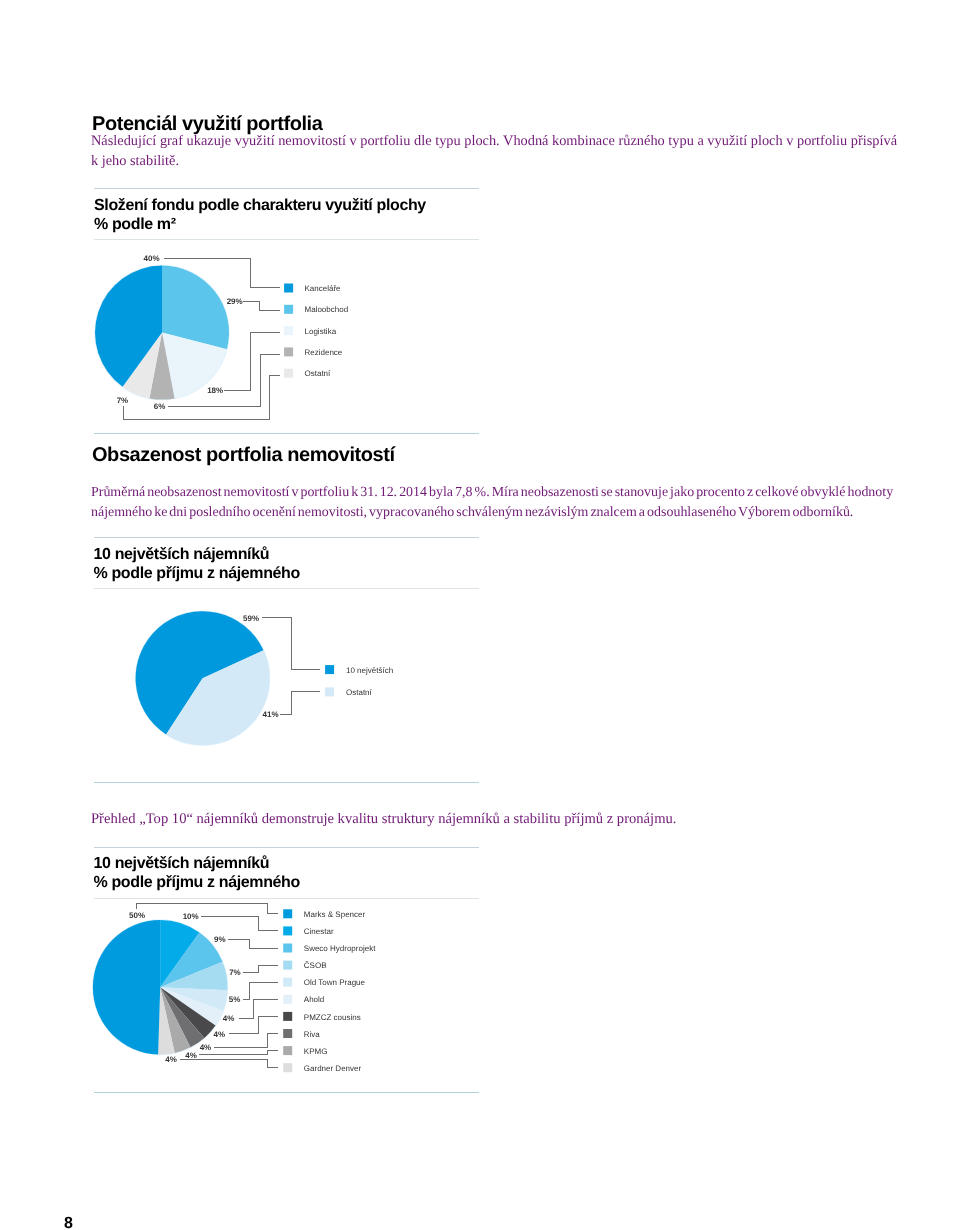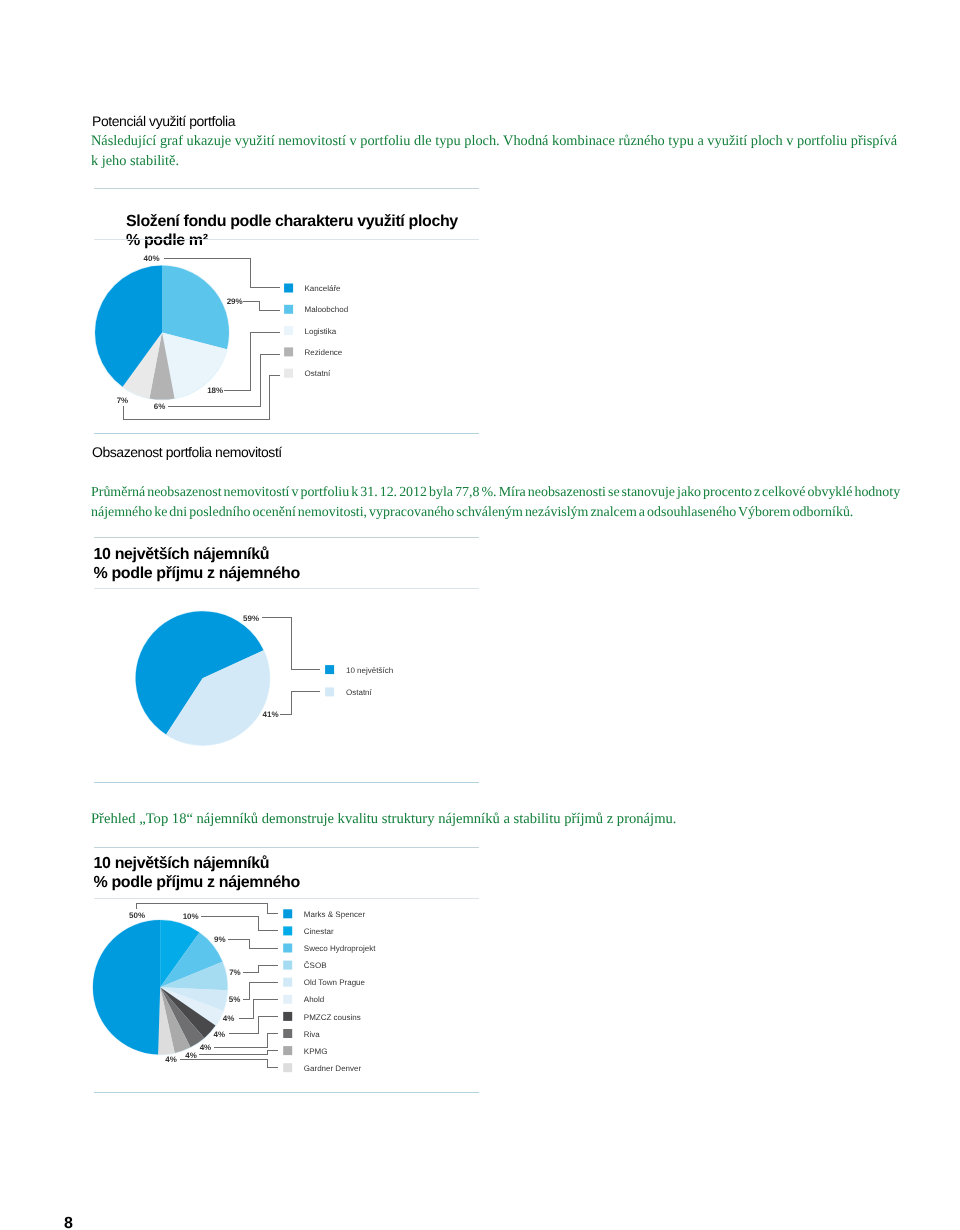--- a/index.html
+++ b/index.html
@@ -1,39 +1,39 @@
 <!DOCTYPE html>
 <html><head>
 <meta charset="utf-8">
 <style>
   html,body{margin:0;padding:0;background:#ffffff;}
   body{width:960px;height:1230px;font-family:"Liberation Sans",sans-serif;-webkit-font-smoothing:antialiased;text-rendering:geometricPrecision;}
   .page{position:relative;width:960px;height:1230px;overflow:hidden;background:#fff;}
-  .sec-head{position:absolute;font-family:"Liberation Sans",sans-serif;font-size:14px;letter-spacing:-0.44px;color:#000;white-space:nowrap;}
-  .body-par{position:absolute;font-family:"Liberation Serif",serif;font-size:14.35px;color:#15803d;line-height:20.2px;text-align:left;}
+  .sec-head{position:absolute;font-family:"Liberation Sans",sans-serif;font-size:20px;letter-spacing:-0.44px;color:#000;white-space:nowrap;font-weight:bold;}
+  .body-par{position:absolute;font-family:"Liberation Serif",serif;font-size:14.35px;color:#701a75;line-height:20.2px;text-align:left;}
   .body-par.tight{font-size:13.95px;word-spacing:-1.45px;}
   .body-par.note{font-size:14.6px;}
   .rule{position:absolute;height:1px;background:#c2d3da;}
   .rule.blue{background:#b3d2df;}
   .rule.faint{background:#dde4e8;}
   .ch-title{position:absolute;font-family:"Liberation Sans",sans-serif;font-weight:bold;font-size:16px;letter-spacing:-0.37px;color:#000;line-height:19px;white-space:nowrap;}
   .pageno{position:absolute;font-family:"Liberation Sans",sans-serif;font-weight:bold;font-size:16px;letter-spacing:-0.5px;color:#000;}
   .chart{position:absolute;}
   svg{display:block;overflow:visible;}
   text.pct{font-family:"Liberation Sans",sans-serif;font-weight:bold;font-size:8px;fill:#333333;}
   text.lgd{font-family:"Liberation Sans",sans-serif;font-size:8px;fill:#333333;}
 </style>
 </head>
 <body>
 
 <div class="page">
   <div class="sec-head" style="left:92px;top:113px;">Potenciál využití portfolia</div>
   <div class="body-par" style="left:91px;top:131px;width:812px;">Následující graf ukazuje využití nemovitostí v portfoliu dle typu ploch. Vhodná kombinace různého typu a využití ploch v portfoliu přispívá k jeho stabilitě.</div>
   <div class="rule" style="left:93.7px;top:188px;width:385px;"></div>
-  <div class="ch-title" style="left:94px;top:212px;margin-left:32px;"><span>Složení fondu podle charakteru využití plochy</span><br><span>% podle m²</span></div>
+  <div class="ch-title" style="left:94px;top:196px;"><span>Složení fondu podle charakteru využití plochy</span><br><span>% podle m²</span></div>
   <div class="rule faint" style="left:93.7px;top:239px;width:385px;"></div>
   <div class="chart" style="left:0px;top:0px;">
       <svg width="960" height="1230" viewBox="0 0 960 1230">
         <g>
           <circle cx="162" cy="332.6" r="67.7" fill="#dff2fb"></circle>
           <path d="M 162 332.6 L 162 265.6 A 67 67 0 0 1 226.8950717956183 349.26222244004526 Z" fill="#5bc5ec"></path>
           <path d="M 162 332.6 L 226.8950717956183 349.26222244004526 A 67 67 0 0 1 174.55454807724357 398.4132457988222 Z" fill="#e9f4fb"></path>
           <path d="M 162 332.6 L 174.55454807724357 398.4132457988222 A 67 67 0 0 1 149.44545192275646 398.4132457988222 Z" fill="#b3b3b3"></path>
           <path d="M 162 332.6 L 149.44545192275646 398.4132457988222 A 67 67 0 0 1 122.61838809640432 386.8041386231215 Z" fill="#e9e9e9"></path>
           <path d="M 162 332.6 L 122.61838809640432 386.8041386231215 A 67 67 0 0 1 162 265.6 Z" fill="#0099dd"></path>
@@ -61,21 +61,21 @@
           <text x="304.5" y="333.70000000000005" class="lgd">Logistika</text>
           <rect x="284.1" y="347.4" width="9" height="9" fill="#b3b3b3"></rect>
           <text x="304.5" y="355" class="lgd">Rezidence</text>
           <rect x="284.1" y="368.7" width="9" height="9" fill="#e9e9e9"></rect>
           <text x="304.5" y="376.3" class="lgd">Ostatní</text>
         </g>
       </svg>
     </div>
   <div class="rule blue" style="left:93.7px;top:433.3px;width:385px;"></div>
   <div class="sec-head" style="left:92px;top:444px;">Obsazenost portfolia nemovitostí</div>
-  <div class="body-par tight" style="left:91px;top:482.5px;width:817px;">Průměrná neobsazenost nemovitostí v portfoliu k 31. 12. 2012 byla 77,8 %. Míra neobsazenosti se stanovuje jako procento z celkové obvyklé hodnoty nájemného ke dni posledního ocenění nemovitosti, vypracovaného schváleným nezávislým znalcem a odsouhlaseného Výborem odborníků.</div>
+  <div class="body-par tight" style="left:91px;top:482.5px;width:817px;">Průměrná neobsazenost nemovitostí v portfoliu k 31. 12. 2014 byla 7,8 %. Míra neobsazenosti se stanovuje jako procento z celkové obvyklé hodnoty nájemného ke dni posledního ocenění nemovitosti, vypracovaného schváleným nezávislým znalcem a odsouhlaseného Výborem odborníků.</div>
   <div class="rule" style="left:93.7px;top:536.8px;width:385px;"></div>
   <div class="ch-title" style="left:93.5px;top:544.5px;"><span>10 největších nájemníků</span><br><span>% podle příjmu z nájemného</span></div>
   <div class="rule faint" style="left:93.7px;top:588.3px;width:385px;"></div>
   <div class="chart" style="left:0px;top:0px;margin-left:42px;">
       <svg width="960" height="1230" viewBox="0 0 960 1230">
         <g>
           <circle cx="160.6" cy="678.2" r="67.7" fill="#dff2fb"></circle>
           <path d="M 160.6 678.2 L 124.10918465399318 734.3909280523435 A 67 67 0 1 1 221.51881930615355 650.3091869185531 Z" fill="#0099dd"></path>
           <path d="M 160.6 678.2 L 221.51881930615355 650.3091869185531 A 67 67 0 0 1 124.10918465399322 734.3909280523435 Z" fill="#d4e9f8"></path>
         </g>
@@ -89,21 +89,21 @@
         </g>
         <g>
           <rect x="283.1" y="665.1" width="9" height="9" fill="#0099dd"></rect>
           <text x="304" y="672.7" class="lgd">10 největších</text>
           <rect x="283.1" y="687.4" width="9" height="9" fill="#d4e9f8"></rect>
           <text x="304" y="695" class="lgd">Ostatní</text>
         </g>
       </svg>
     </div>
   <div class="rule blue" style="left:93.7px;top:781.7px;width:385px;"></div>
-  <div class="body-par note" style="left:91px;top:809px;width:800px;">Přehled „Top 18“ nájemníků demonstruje kvalitu struktury nájemníků a stabilitu příjmů z pronájmu.</div>
+  <div class="body-par note" style="left:91px;top:809px;width:800px;">Přehled „Top 10“ nájemníků demonstruje kvalitu struktury nájemníků a stabilitu příjmů z pronájmu.</div>
   <div class="rule" style="left:93.7px;top:846.7px;width:385px;"></div>
   <div class="ch-title" style="left:93.5px;top:853.5px;"><span>10 největších nájemníků</span><br><span>% podle příjmu z nájemného</span></div>
   <div class="rule faint" style="left:93.7px;top:898.4px;width:385px;"></div>
   <div class="chart" style="left:0px;top:0px;">
       <svg width="960" height="1230" viewBox="0 0 960 1230">
         <g>
           <circle cx="160.2" cy="987.2" r="68" fill="#dff2fb"></circle>
           <path d="M 160.2 987.2 L 160.2 919.9000000000001 A 67.3 67.3 0 0 1 199.41847172591605 932.5081223993589 Z" fill="#03ace9"></path>
           <path d="M 160.2 987.2 L 199.41847172591605 932.5081223993589 A 67.3 67.3 0 0 1 222.47675899954035 961.6873504215425 Z" fill="#5bc5ed"></path>
           <path d="M 160.2 987.2 L 222.47675899954035 961.6873504215425 A 67.3 67.3 0 0 1 227.4267604279077 990.3388982730733 Z" fill="#a5dcf2"></path>

